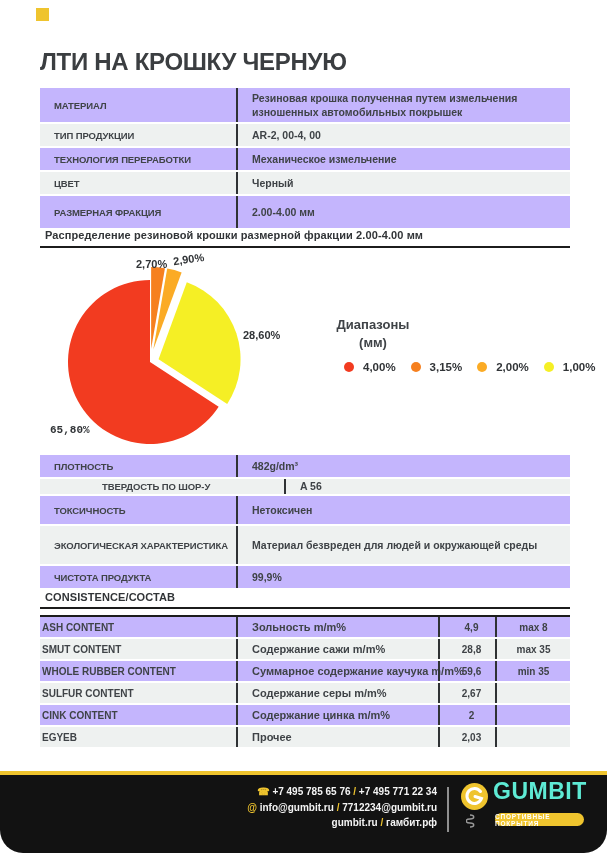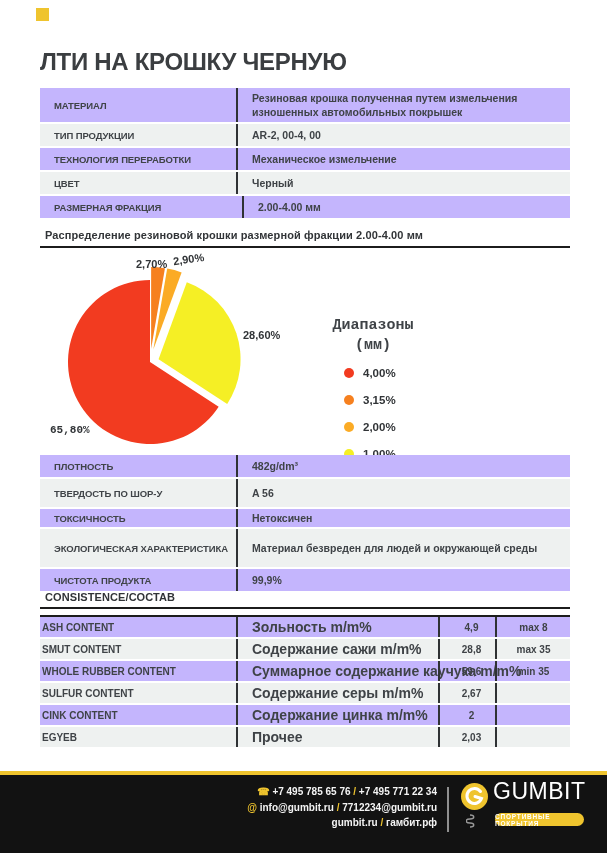--- a/index.html
+++ b/index.html
@@ -1,17 +1,17 @@
 <!DOCTYPE html>
 <html><head>
 <meta charset="utf-8">
 <style>
   html,body{margin:0;padding:0;background:#fff;}
   #page{position:relative;width:607px;height:853px;background:#ffffff;overflow:hidden;
-        font-family:"Liberation Sans",sans-serif;color:#3f4347;}
+        font-family:"Liberation Sans",sans-serif;color:#3f4347;border-radius:23px;}
 
   .abs{position:absolute;}
 
   
   #doc-title{left:40px;top:48px;font-size:24px;font-weight:800;letter-spacing:-0.3px;color:#3b3e41;}
 
   
   .spec-table{left:40px;width:530px;}
   .t-row{display:flex;margin-bottom:2px;}
   .t-row.dark{background:#c4b5fd;}
@@ -23,49 +23,49 @@
            padding:3px 10px 3px 14px;display:flex;align-items:center;
            font-size:10.5px;font-weight:700;line-height:1.35;}
 
   
   .section-heading{font-size:11px;font-weight:800;color:#313437;letter-spacing:0.1px;}
   .heading-rule{height:2px;background:#1c1c1c;width:530px;left:40px;}
 
   
   .pie-label{font-size:11px;font-weight:800;color:#313437;}
   #legend{left:330px;top:316px;width:86px;text-align:center;}
-  .legend-title{font-size:15px;font-weight:700;color:#3f4347;line-height:1.35;font-family:Liberation Mono, monospace;}
-  .legend-items{margin-top:10px;display:flex;flex-direction:column;gap:15px;align-items:flex-start;padding-left:14px;}
+  .legend-title{font-size:13px;font-weight:700;color:#3f4347;line-height:1.35;}
+  .legend-items{margin-top:10px;display:flex;flex-direction:row;gap:15px;align-items:flex-start;padding-left:14px;}
   .legend-item{display:flex;align-items:center;gap:9px;}
   .legend-dot{width:10px;height:10px;border-radius:50%;}
   .legend-label{font-size:11.5px;font-weight:800;color:#313437;}
 
   
   #composition-table{left:40px;top:615px;width:530px;border-top:2px solid #1c1c1c;}
   #composition-table .t-row{height:20px;}
   .c1{width:196px;box-sizing:border-box;padding-left:2px;display:flex;align-items:center;
       font-size:10px;font-weight:700;white-space:nowrap;}
   .c2{width:202px;box-sizing:border-box;border-left:2px solid #2f3234;padding-left:14px;
-      display:flex;align-items:center;font-size:14px;font-weight:700;white-space:nowrap;}
+      display:flex;align-items:center;font-size:11px;font-weight:700;white-space:nowrap;}
   .c3{width:57px;box-sizing:border-box;border-left:2px solid #2f3234;display:flex;
       align-items:center;justify-content:center;font-size:10px;font-weight:700;padding-left:8px;}
   .c4{flex:1;border-left:2px solid #2f3234;display:flex;align-items:center;
       justify-content:center;font-size:10px;font-weight:700;}
 
   
   #footer-accent-line{left:0;top:771px;width:607px;height:4px;}
   #footer{left:0;top:775px;width:607px;height:78px;background:#121212;}
   #footer-contacts{position:absolute;left:150px;top:9px;width:287px;text-align:right;
                    font-size:10px;font-weight:700;color:#f4f4f4;line-height:15.5px;}
   .accent-txt{font-weight:700;}
   #footer-divider{position:absolute;left:447px;top:12px;width:2px;height:45px;background:#8f8f8f;}
   #logo-circle{position:absolute;left:461px;top:8px;width:27px;height:27px;border-radius:50%;}
   #logo-spring{position:absolute;left:466px;top:39px;}
-  #logo-wordmark{position:absolute;left:493px;top:3px;font-size:23px;font-weight:400;
-                 letter-spacing:0.5px;color:#ffffff;}
+  #logo-wordmark{position:absolute;left:493px;top:3px;font-size:23px;font-weight:700;
+                 letter-spacing:0.5px;color:#5eead4;}
   #logo-tagline{position:absolute;left:495px;top:38px;width:89px;height:13px;border-radius:7px;
                 display:flex;align-items:center;justify-content:center;
                 font-size:6.5px;font-weight:700;letter-spacing:0.8px;color:#ffffff;}
 </style>
 </head>
 <body>
 
 <div id="page">
 
   <div class="abs" id="brand-square" style="left: 36px; top: 8px; width: 13px; height: 13px; background: rgb(239, 196, 46);"></div>
@@ -82,21 +82,21 @@
       <div class="t-right">AR-2, 00-4, 00</div>
     </div>
     <div class="t-row dark" style="height:22px;">
       <div class="t-left">ТЕХНОЛОГИЯ ПЕРЕРАБОТКИ</div>
       <div class="t-right">Механическое измельчение</div>
     </div>
     <div class="t-row light" style="height:22px;">
       <div class="t-left">ЦВЕТ</div>
       <div class="t-right">Черный</div>
     </div>
-    <div class="t-row dark" style="height:22px;gap:6px;">
+    <div class="t-row dark" style="height:32px;">
       <div class="t-left">РАЗМЕРНАЯ ФРАКЦИЯ</div>
       <div class="t-right">2.00-4.00 мм</div>
     </div>
   </div>
 
   <div class="abs section-heading" style="left:45px;top:229px;">Распределение резиновой крошки размерной фракции 2.00-4.00 мм</div>
   <div class="abs heading-rule" style="top:246px;"></div>
 
   <svg class="abs" id="pie-svg" style="left:40px;top:252px;" width="300" height="200" viewBox="0 0 300 200">
       <path d="M111.10137718784695,97.0467390866203 L111.10137718784695,15.046739086620306 A82,82 0 0 1 124.94571965429112,16.223882284402464 Z" fill="#f6801f"></path>
@@ -133,25 +133,25 @@
         <span class="legend-label">1,00%</span>
       </div>
     </div>
   </div>
 
   <div class="abs spec-table" style="top:455px;" id="properties-table">
     <div class="t-row dark" style="height:22px;">
       <div class="t-left">ПЛОТНОСТЬ</div>
       <div class="t-right">482g/dm³</div>
     </div>
-    <div class="t-row light" style="height:28px;">
+    <div class="t-row light" style="height:15px;padding-left:48px;">
       <div class="t-left">ТВЕРДОСТЬ ПО ШОР-У</div>
       <div class="t-right">A 56</div>
     </div>
-    <div class="t-row dark" style="height:18px;">
+    <div class="t-row dark" style="height:28px;">
       <div class="t-left">ТОКСИЧНОСТЬ</div>
       <div class="t-right">Нетоксичен</div>
     </div>
     <div class="t-row light" style="height:38px;">
       <div class="t-left">ЭКОЛОГИЧЕСКАЯ ХАРАКТЕРИСТИКА</div>
       <div class="t-right">Материал безвреден для людей и окружающей среды</div>
     </div>
     <div class="t-row dark" style="height:22px;">
       <div class="t-left">ЧИСТОТА ПРОДУКТА</div>
       <div class="t-right">99,9%</div>

